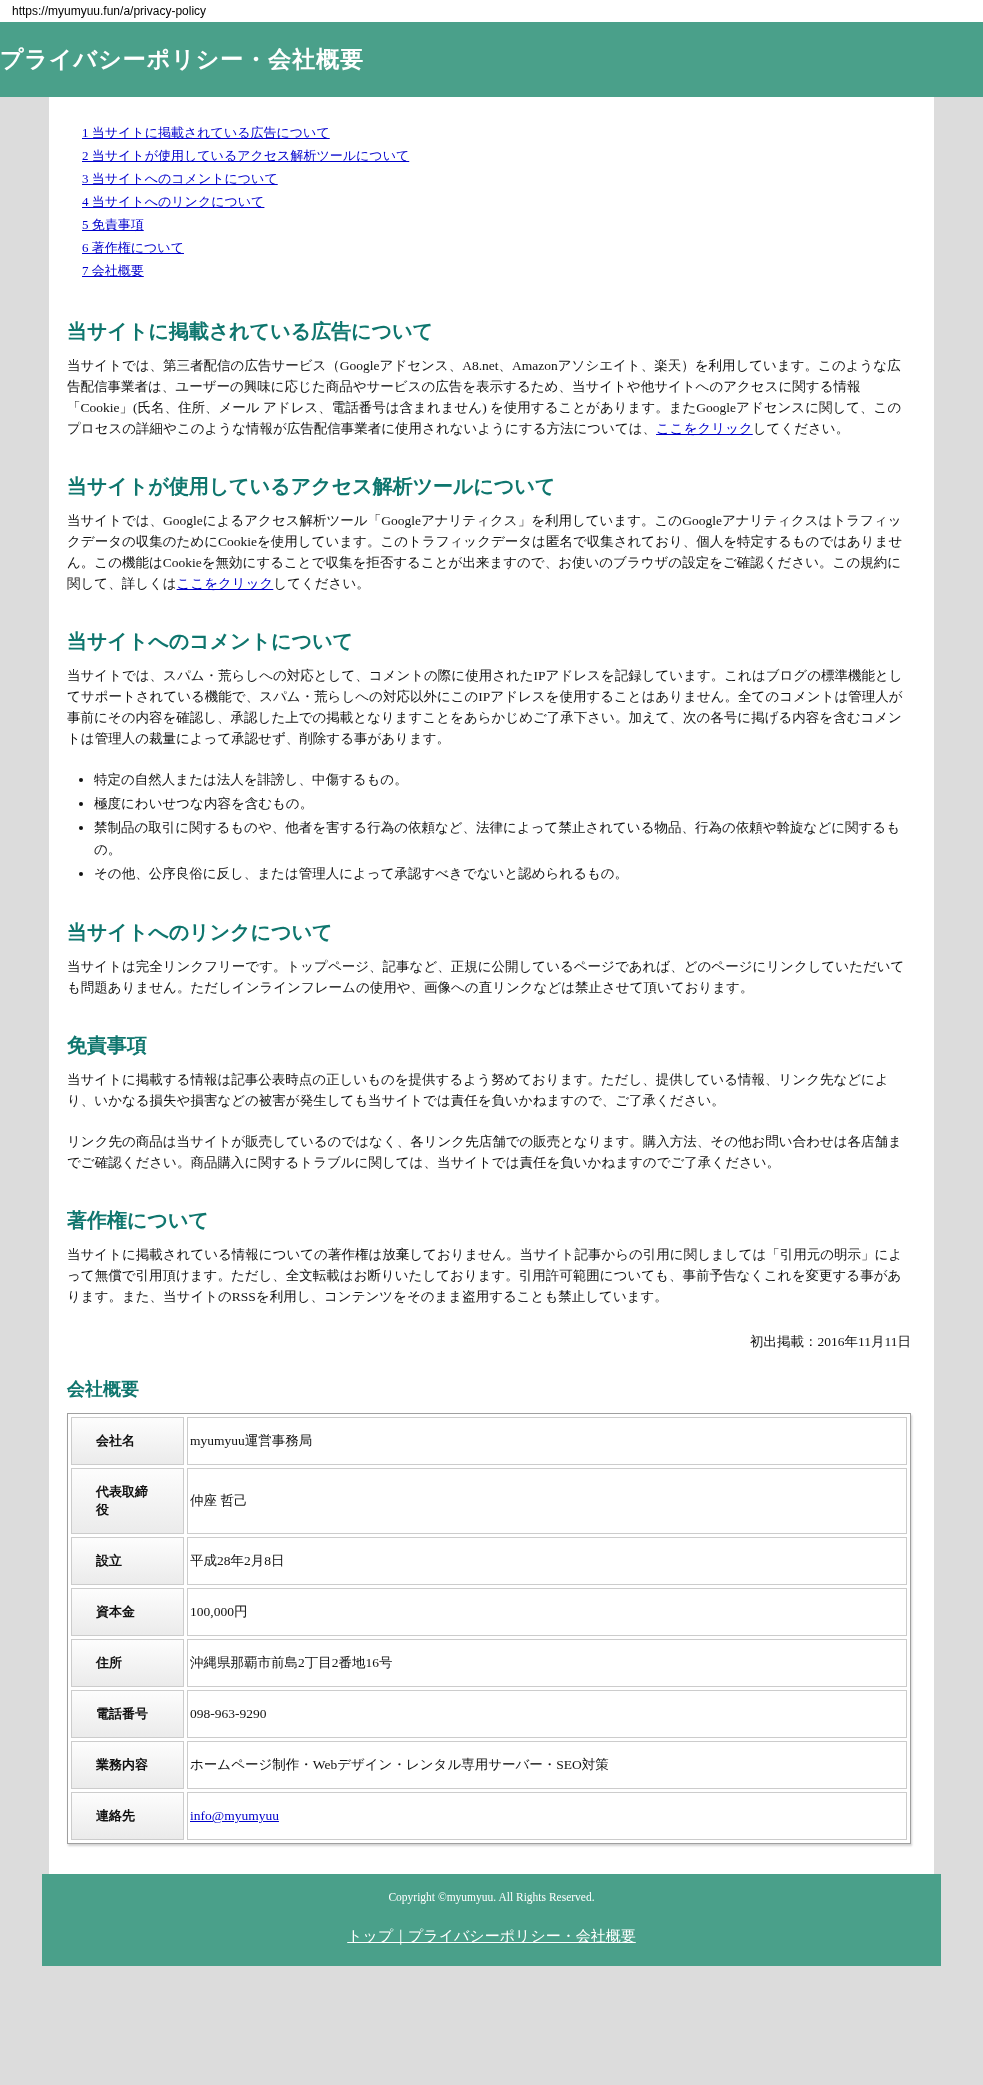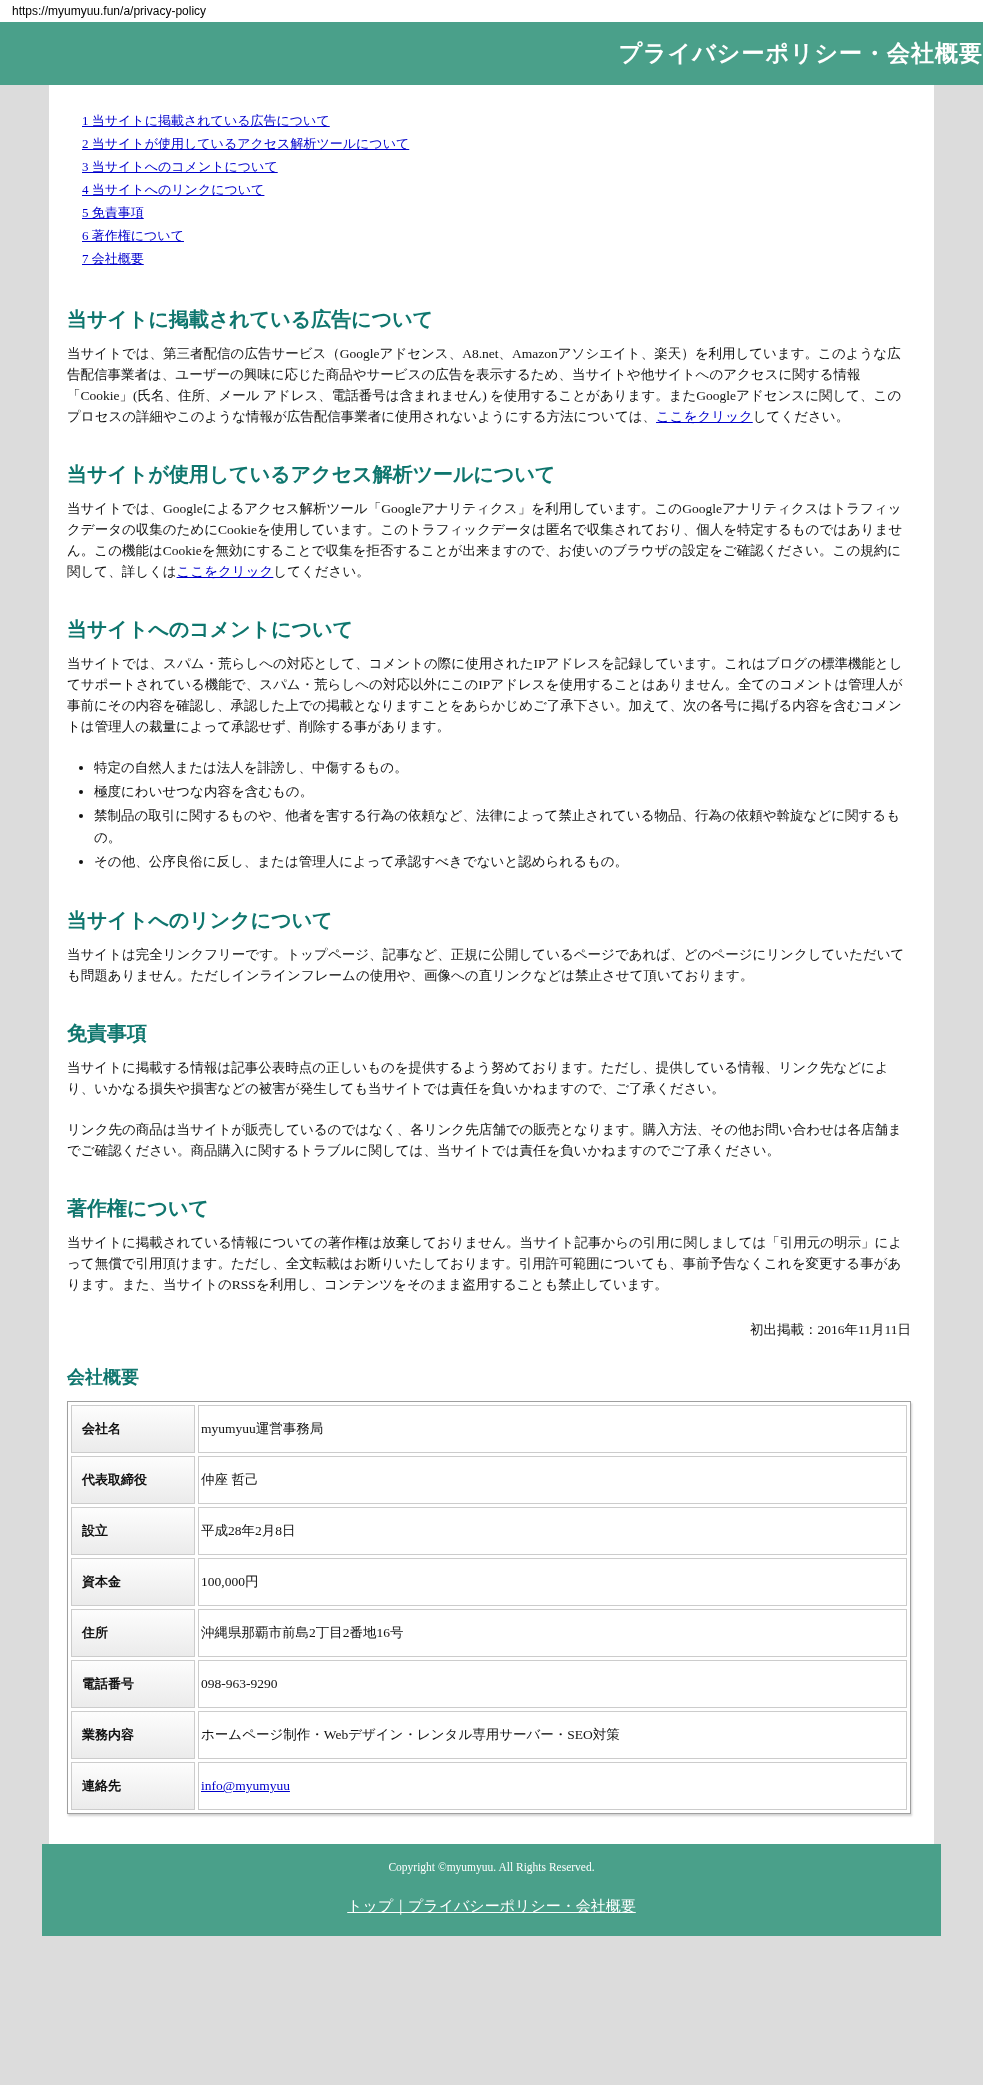--- a/index.html
+++ b/index.html
@@ -13,24 +13,24 @@
   .url-bar {
     background:#ffffff;
     height:22px;
     font-family:"Liberation Sans","DejaVu Sans",sans-serif;
     font-size:12px;
     color:#000;
     padding:4px 0 0 12px;
   }
   .site-header {
     background:#4aa08a;
-    height:63px;
+    height:75px;
     display:flex;
     align-items:center;
-    justify-content:flex-end;
+    justify-content:flex-start;
   }
   .site-header .page-title {
     color:#ffffff;
     font-family:"Liberation Sans","DejaVu Sans",sans-serif;
     font-weight:bold;
     font-size:23px;
     letter-spacing:1px;
     margin:0;
   }
   .content {
@@ -73,29 +73,29 @@
   table.company-table {
     width:100%;
     border-collapse:separate;
     border-spacing:3px;
     border:1px solid #9f9f9f;
     background:#ffffff;
     box-shadow:1px 2px 2px rgba(0,0,0,0.18);
     margin-bottom:14px;
   }
   table.company-table th {
-    width:124px;
+    width:113px;
     background:linear-gradient(#fdfdfd,#ebebeb);
     border:1px solid #cccccc;
     font-family:"Liberation Sans","DejaVu Sans",sans-serif;
     font-size:13px;
     font-weight:bold;
     text-align:left;
     vertical-align:middle;
-    padding:14px 10px;
+    padding:14px 24px;
     color:#111;
   }
   table.company-table td {
     border:1px solid #cccccc;
     font-size:13.5px;
     vertical-align:middle;
     padding:14px 2px;
     color:#111;
   }
   .site-footer {

